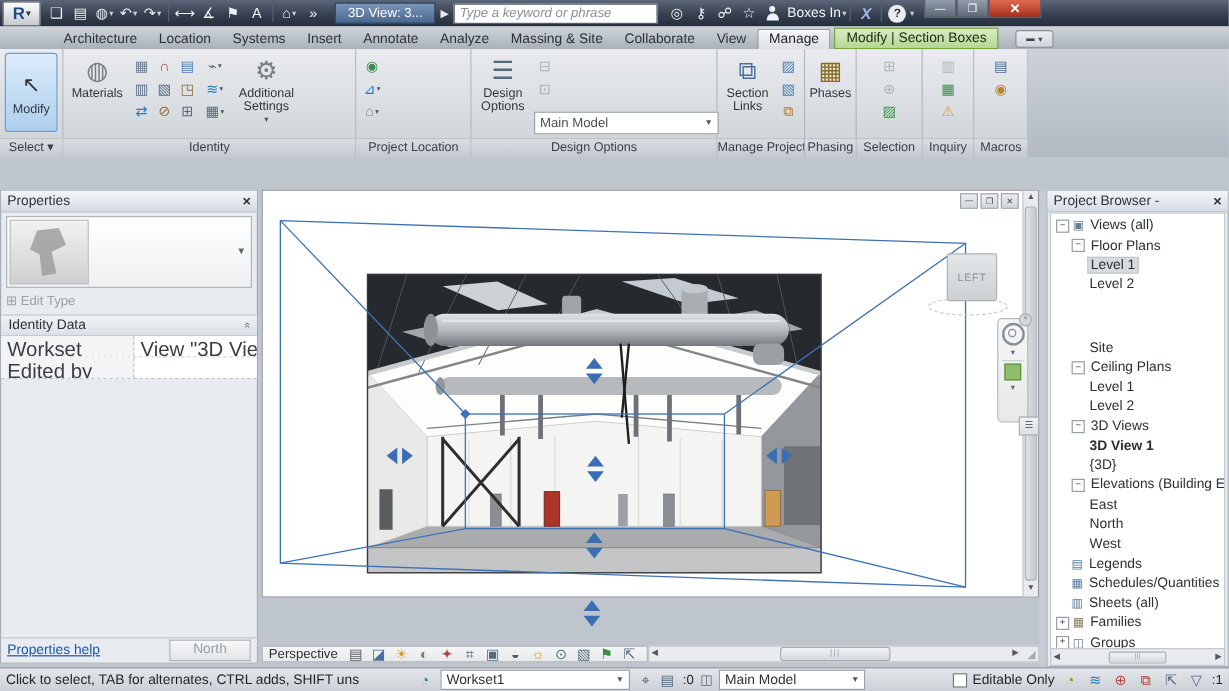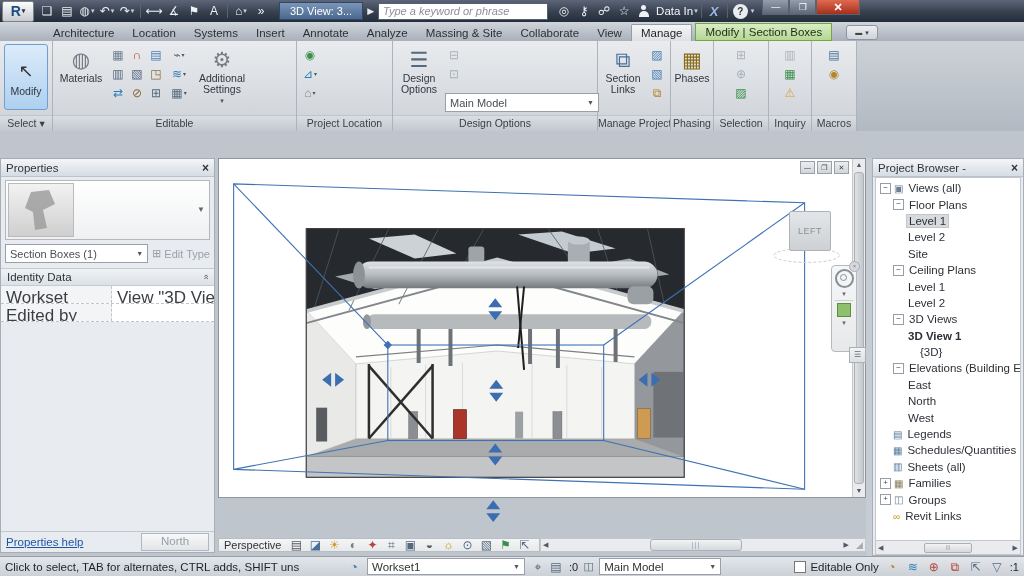--- a/index.html
+++ b/index.html
@@ -179,21 +179,21 @@
   <input class="searchbox" placeholder="Type a keyword or phrase" style="">
   <div style="display:flex;align-items:center;margin-left:6px">
       <span class="qat-btn">◎</span>
       <span class="qat-btn">⚷</span>
       <span class="qat-btn">☍</span>
       <span class="qat-btn">☆</span>
     </div>
   <span class="ic-btn">
       <span class="person"></span>
     </span>
-  <span class="signin">Data In</span>
+  <span class="signin">Boxes In</span>
   <span class="qcaret">▾</span>
   <span class="qsep"></span>
   <span class="ic-btn xlogo">X</span>
   <span class="qsep"></span>
   <span class="ic-btn">
       <span class="helpq">?</span>
     </span>
   <span class="qcaret">▾</span>
   <div class="winbtns">
     <span class="winbtn min">—</span>
@@ -278,21 +278,21 @@
             <span style="color: rgb(85, 106, 127);">▦</span>
             <span class="rcaret">▾</span>
           </span>
         </div>
       <div class="bigbtn" style="width:62px">
         <span class="g" style="color:#777d84">⚙</span>
         <span>Additional Settings</span>
         <span style="font-size:7px;color:#555">▾</span>
       </div>
     </div>
-    <div class="plabel">Editable</div>
+    <div class="plabel">Identity</div>
   </div>
   <div class="panel" style="width:95px">
     <div class="pbody">
       <div class="iconcol">
           <span class="ric">
             <span style="color: rgb(58, 143, 74);">◉</span>
           </span>
           <span class="ric">
             <span style="color: rgb(42, 127, 181);">⊿</span>
             <span class="rcaret">▾</span>
@@ -410,24 +410,20 @@
   </div>
   <div class="typesel">
     <div class="thumb">
       <svg width="64" height="52">
           <polygon points="22,8 40,6 46,20 34,26 38,44 26,46 24,28 16,24" fill="#9a9a9a" opacity="0.8"></polygon>
         </svg>
     </div>
     <span class="tscaret">▼</span>
   </div>
   <div class="tselrow">
-    <div class="combo" style="flex:1">
-      <span>Section Boxes (1)</span>
-        <span class="cc">▼</span>
-    </div>
     <div class="editbtn">
       <span>⊞</span>
       <span>Edit Type</span>
     </div>
   </div>
   <div class="idhdr">
     <span>Identity Data</span>
     <span class="chev">»</span>
   </div>
   <div>
@@ -646,41 +642,41 @@
       <div class="trow" style="padding-left: 17px;">
         <span class="texp">−</span>
         <span class="tlab">Floor Plans</span>
       </div>
       <div class="trow tsel" style="padding-left: 30px;">
         <span class="tlab">Level 1</span>
       </div>
       <div class="trow" style="padding-left: 30px;">
         <span class="tlab">Level 2</span>
       </div>
-      <div class="trow" style="padding-left: 30px;">
+      <div class="trow" style="padding-left: 30px; margin-top: 36px;">
         <span class="tlab">Site</span>
       </div>
       <div class="trow" style="padding-left: 17px;">
         <span class="texp">−</span>
         <span class="tlab">Ceiling Plans</span>
       </div>
       <div class="trow" style="padding-left: 30px;">
         <span class="tlab">Level 1</span>
       </div>
       <div class="trow" style="padding-left: 30px;">
         <span class="tlab">Level 2</span>
       </div>
       <div class="trow" style="padding-left: 17px;">
         <span class="texp">−</span>
         <span class="tlab">3D Views</span>
       </div>
       <div class="trow tbold" style="padding-left: 30px;">
         <span class="tlab">3D View 1</span>
       </div>
-      <div class="trow" style="padding-left: 42px;">
+      <div class="trow" style="padding-left: 30px;">
         <span class="tlab">{3D}</span>
       </div>
       <div class="trow" style="padding-left: 17px;">
         <span class="texp">−</span>
         <span class="tlab">Elevations (Building El</span>
       </div>
       <div class="trow" style="padding-left: 30px;">
         <span class="tlab">East</span>
       </div>
       <div class="trow" style="padding-left: 30px;">

